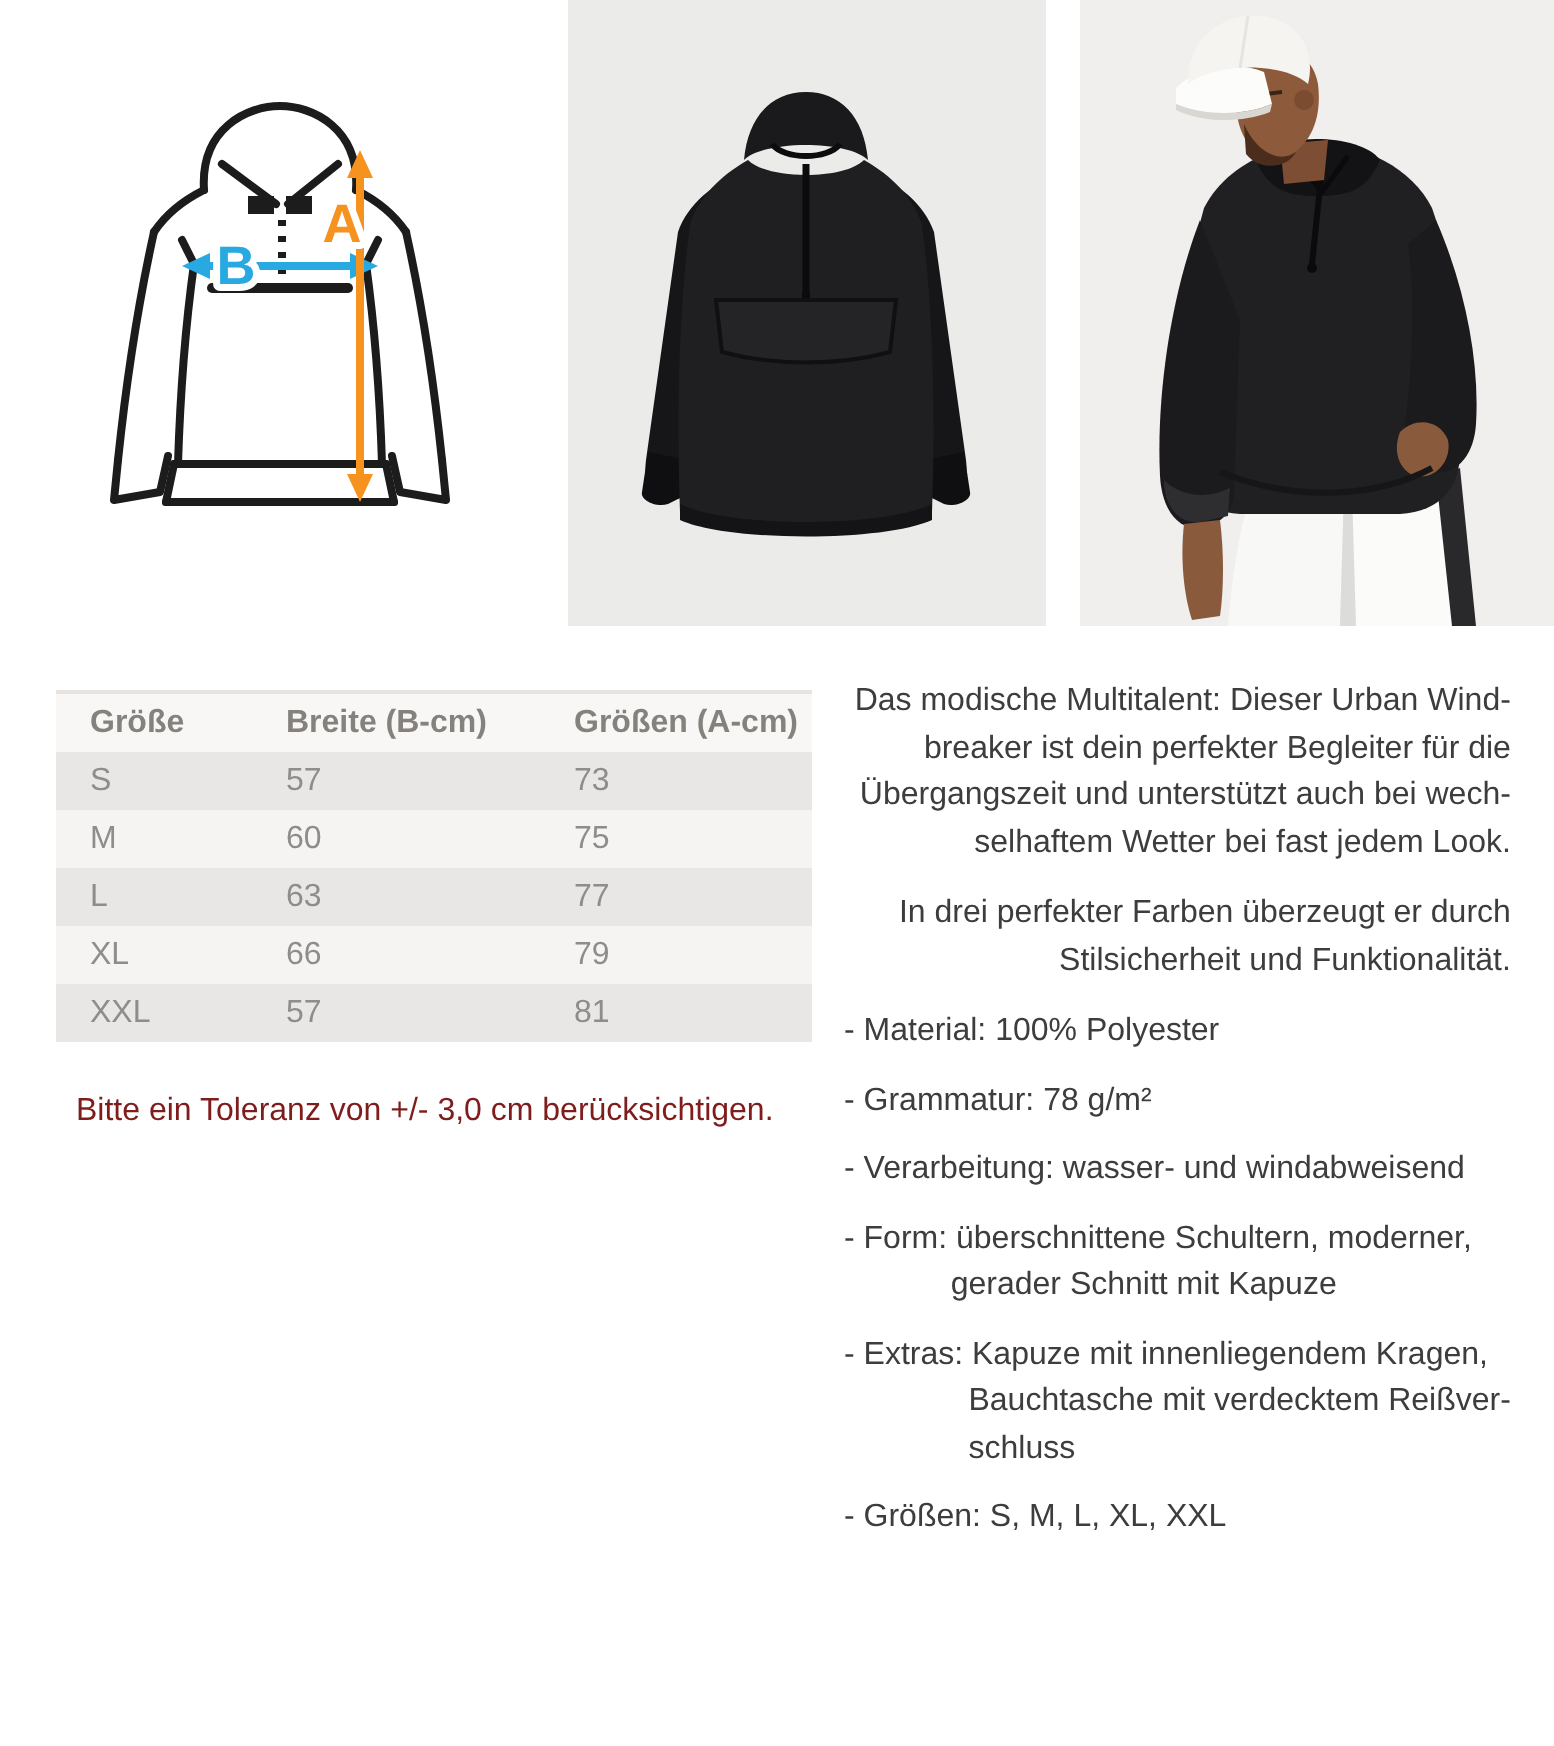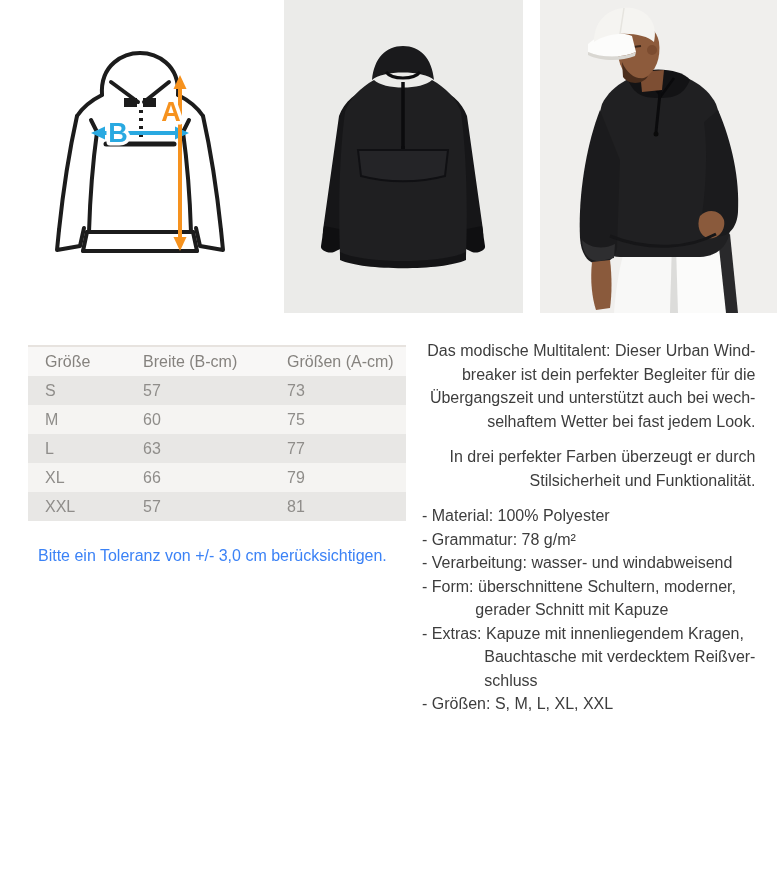--- a/index.html
+++ b/index.html
@@ -22,38 +22,38 @@
     border-top:2px solid #e7e3df;
     font-size:16px;
   }
   table.size-table th, table.size-table td {
     height:29px; padding:0 0 0 17px; text-align:left; font-weight:400;
     white-space:nowrap;
   }
   table.size-table col.c1 { width:98px; }
   table.size-table col.c2 { width:144px; }
   table.size-table col.c3 { width:136px; }
-  table.size-table thead th { background:#f8f7f6; color:#85827e; }
+  table.size-table thead th { background:#f8f7f6; color:#85827e;font-weight:bold; }
   table.size-table tbody td { color:#8f8d8a; }
   table.size-table tbody tr.odd  { background:#e8e7e5; }
   table.size-table tbody tr.even { background:#f5f4f2; }
 
   
   .note {
     position:absolute; left:38px; top:547px;
-    font-size:16px; color:#3b82f6; white-space:pre;
+    font-size:16px; color:#7f1d1d; white-space:pre;
   }
 
   
   .desc {
     position:absolute; left:422px; top:339px;
     font-size:16px; line-height:23.5px; color:#3d3d3d;
   }
   .desc p { margin:0 0 12px 0; white-space:pre;text-align:right; }
-  .desc .bullets div { white-space:pre; }
+  .desc .bullets div { white-space:pre;margin-top:11px; }
 </style>
 </head>
 <body>
 
 <div class="canvas">
 
   <div class="diagram">
     <svg viewBox="0 0 220 245">
       <g fill="none" stroke-width="4" stroke-linecap="round" stroke-linejoin="round" stroke="#1c1c1c">
         <path d="M62,55 C60,24 84,13 100,13 C116,13 140,24 138,55"></path>

